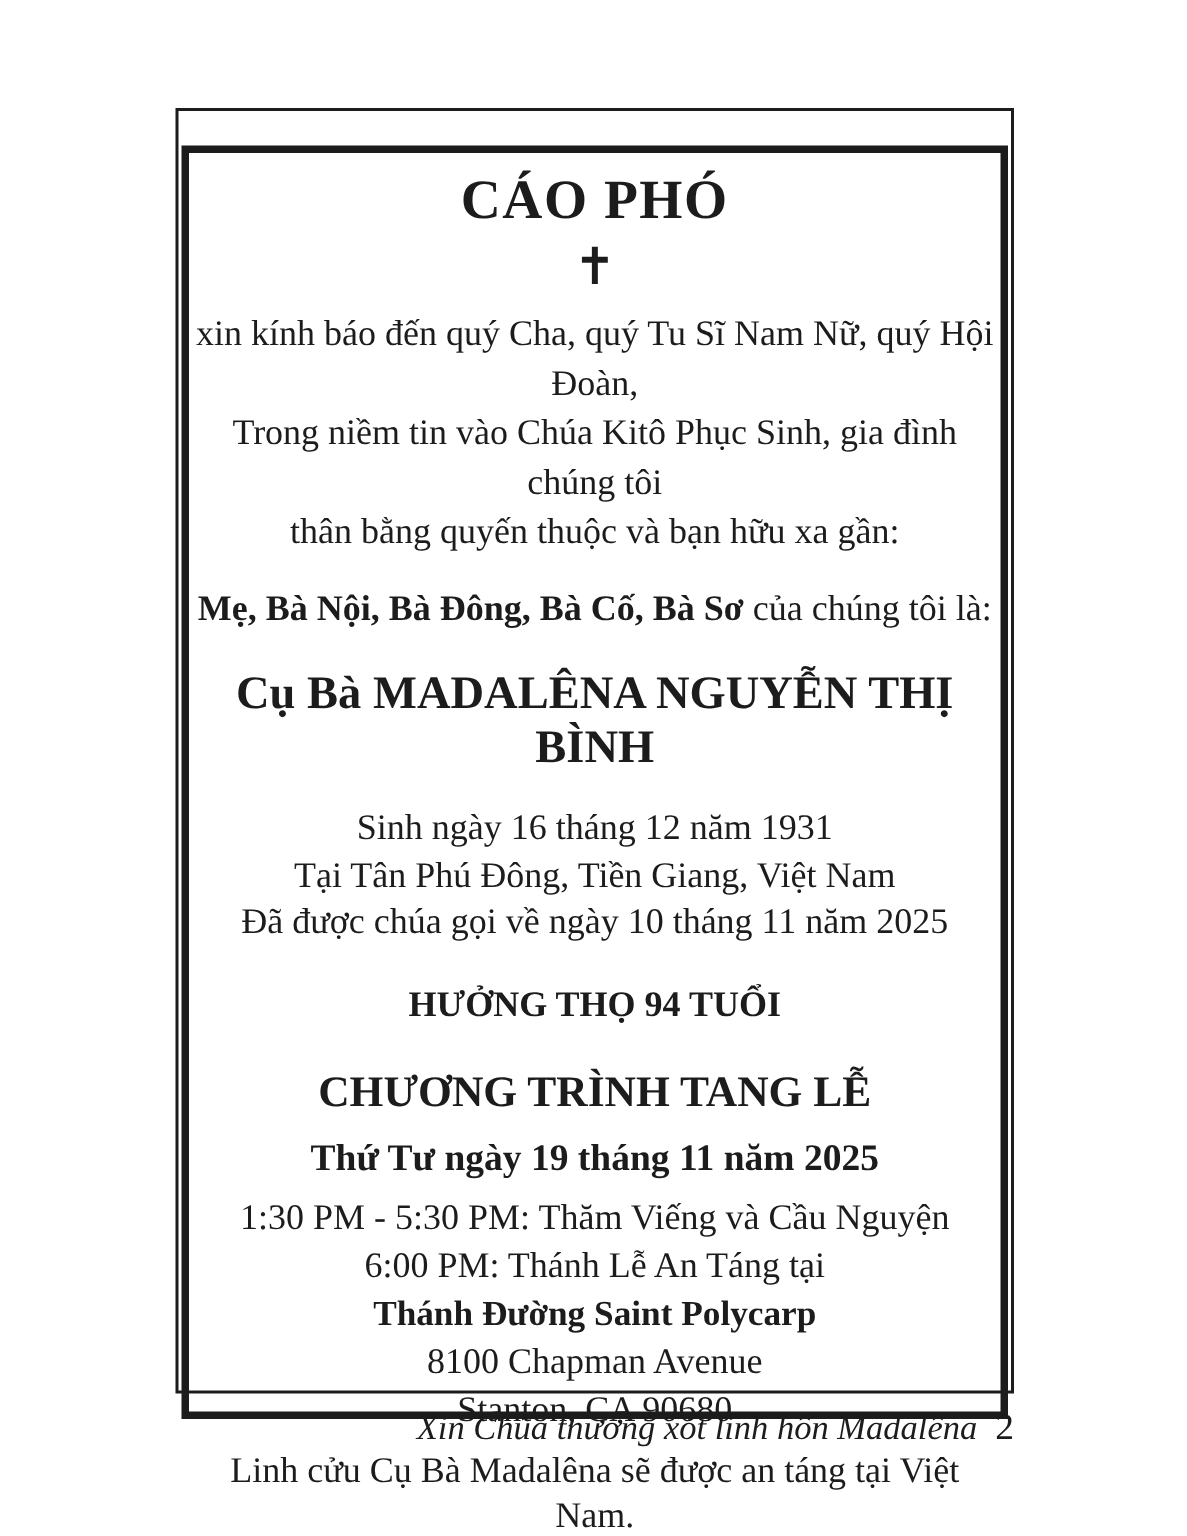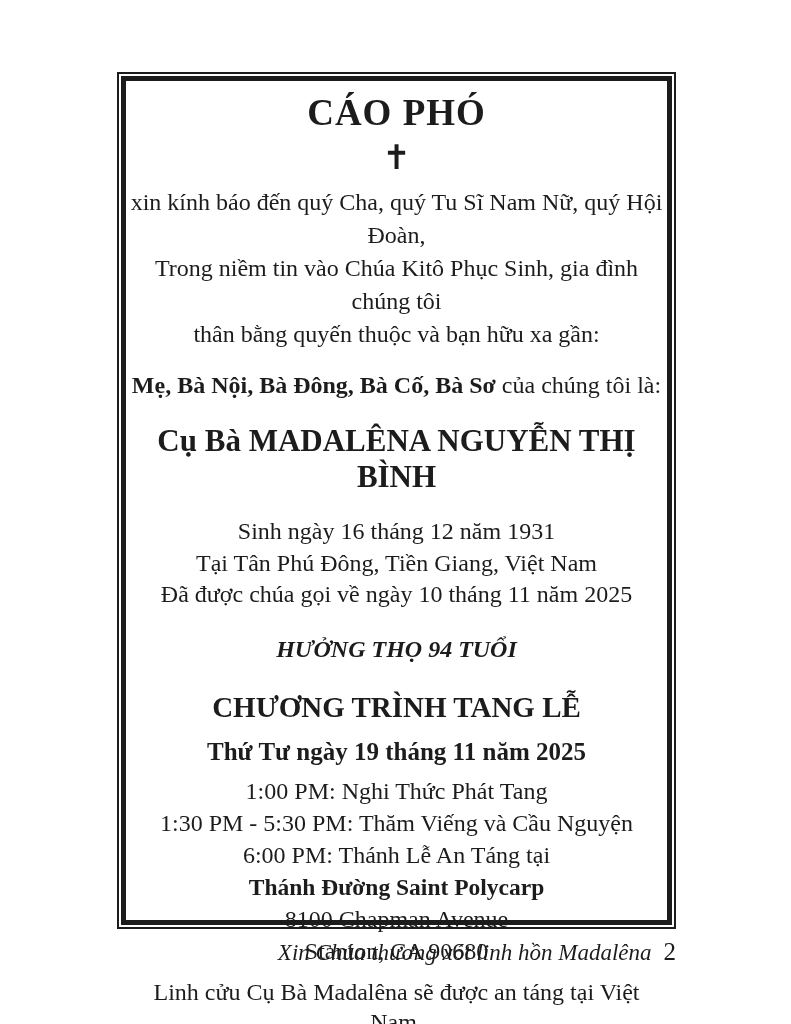--- a/index.html
+++ b/index.html
@@ -19,20 +19,21 @@
     width: 559px;
     height: 857px;
     border: 2px solid #1c1c1c;
     padding: 2px;
   }
   .frame-inner {
     width: 100%;
     height: 100%;
     border: 5px solid #1c1c1c;
     text-align: center;
+    margin-top: 21px;
   }
   .doc-title {
     margin-top: 11px;
     font-size: 37px;
     font-weight: bold;
     letter-spacing: 1px;
     line-height: 42px;
   }
   .cross {
     font-family: "DejaVu Sans", sans-serif;
@@ -60,21 +61,20 @@
   .life-dates {
     margin-top: 21px;
     font-size: 24px;
     line-height: 31.5px;
   }
   .age-line {
     margin-top: 23px;
     font-size: 24px;
     font-weight: bold;
     line-height: 30px;
-    font-style: italic;
   }
   .program-title {
     margin-top: 26px;
     font-size: 29px;
     font-weight: bold;
     line-height: 34px;
   }
   .program-date {
     margin-top: 13px;
     font-size: 25px;
@@ -134,21 +134,20 @@
       <div>Đã được chúa gọi về ngày 10 tháng 11 năm 2025</div>
     </div>
 
     <div class="age-line">HƯỞNG THỌ 94 TUỔI</div>
 
     <div class="program-title">CHƯƠNG TRÌNH TANG LỄ</div>
 
     <div class="program-date">Thứ Tư ngày 19 tháng 11 năm 2025</div>
 
     <div class="schedule">
-      <div>1:00 PM: Nghi Thức Phát Tang</div>
       <div>1:30 PM - 5:30 PM: Thăm Viếng và Cầu Nguyện</div>
       <div>6:00 PM: Thánh Lễ An Táng tại</div>
       <div class="venue-name">Thánh Đường Saint Polycarp</div>
       <div>8100 Chapman Avenue</div>
       <div>Stanton, CA 90680</div>
     </div>
 
     <div class="burial-note">Linh cửu Cụ Bà Madalêna sẽ được an táng tại Việt Nam.</div>
 
   </div>

